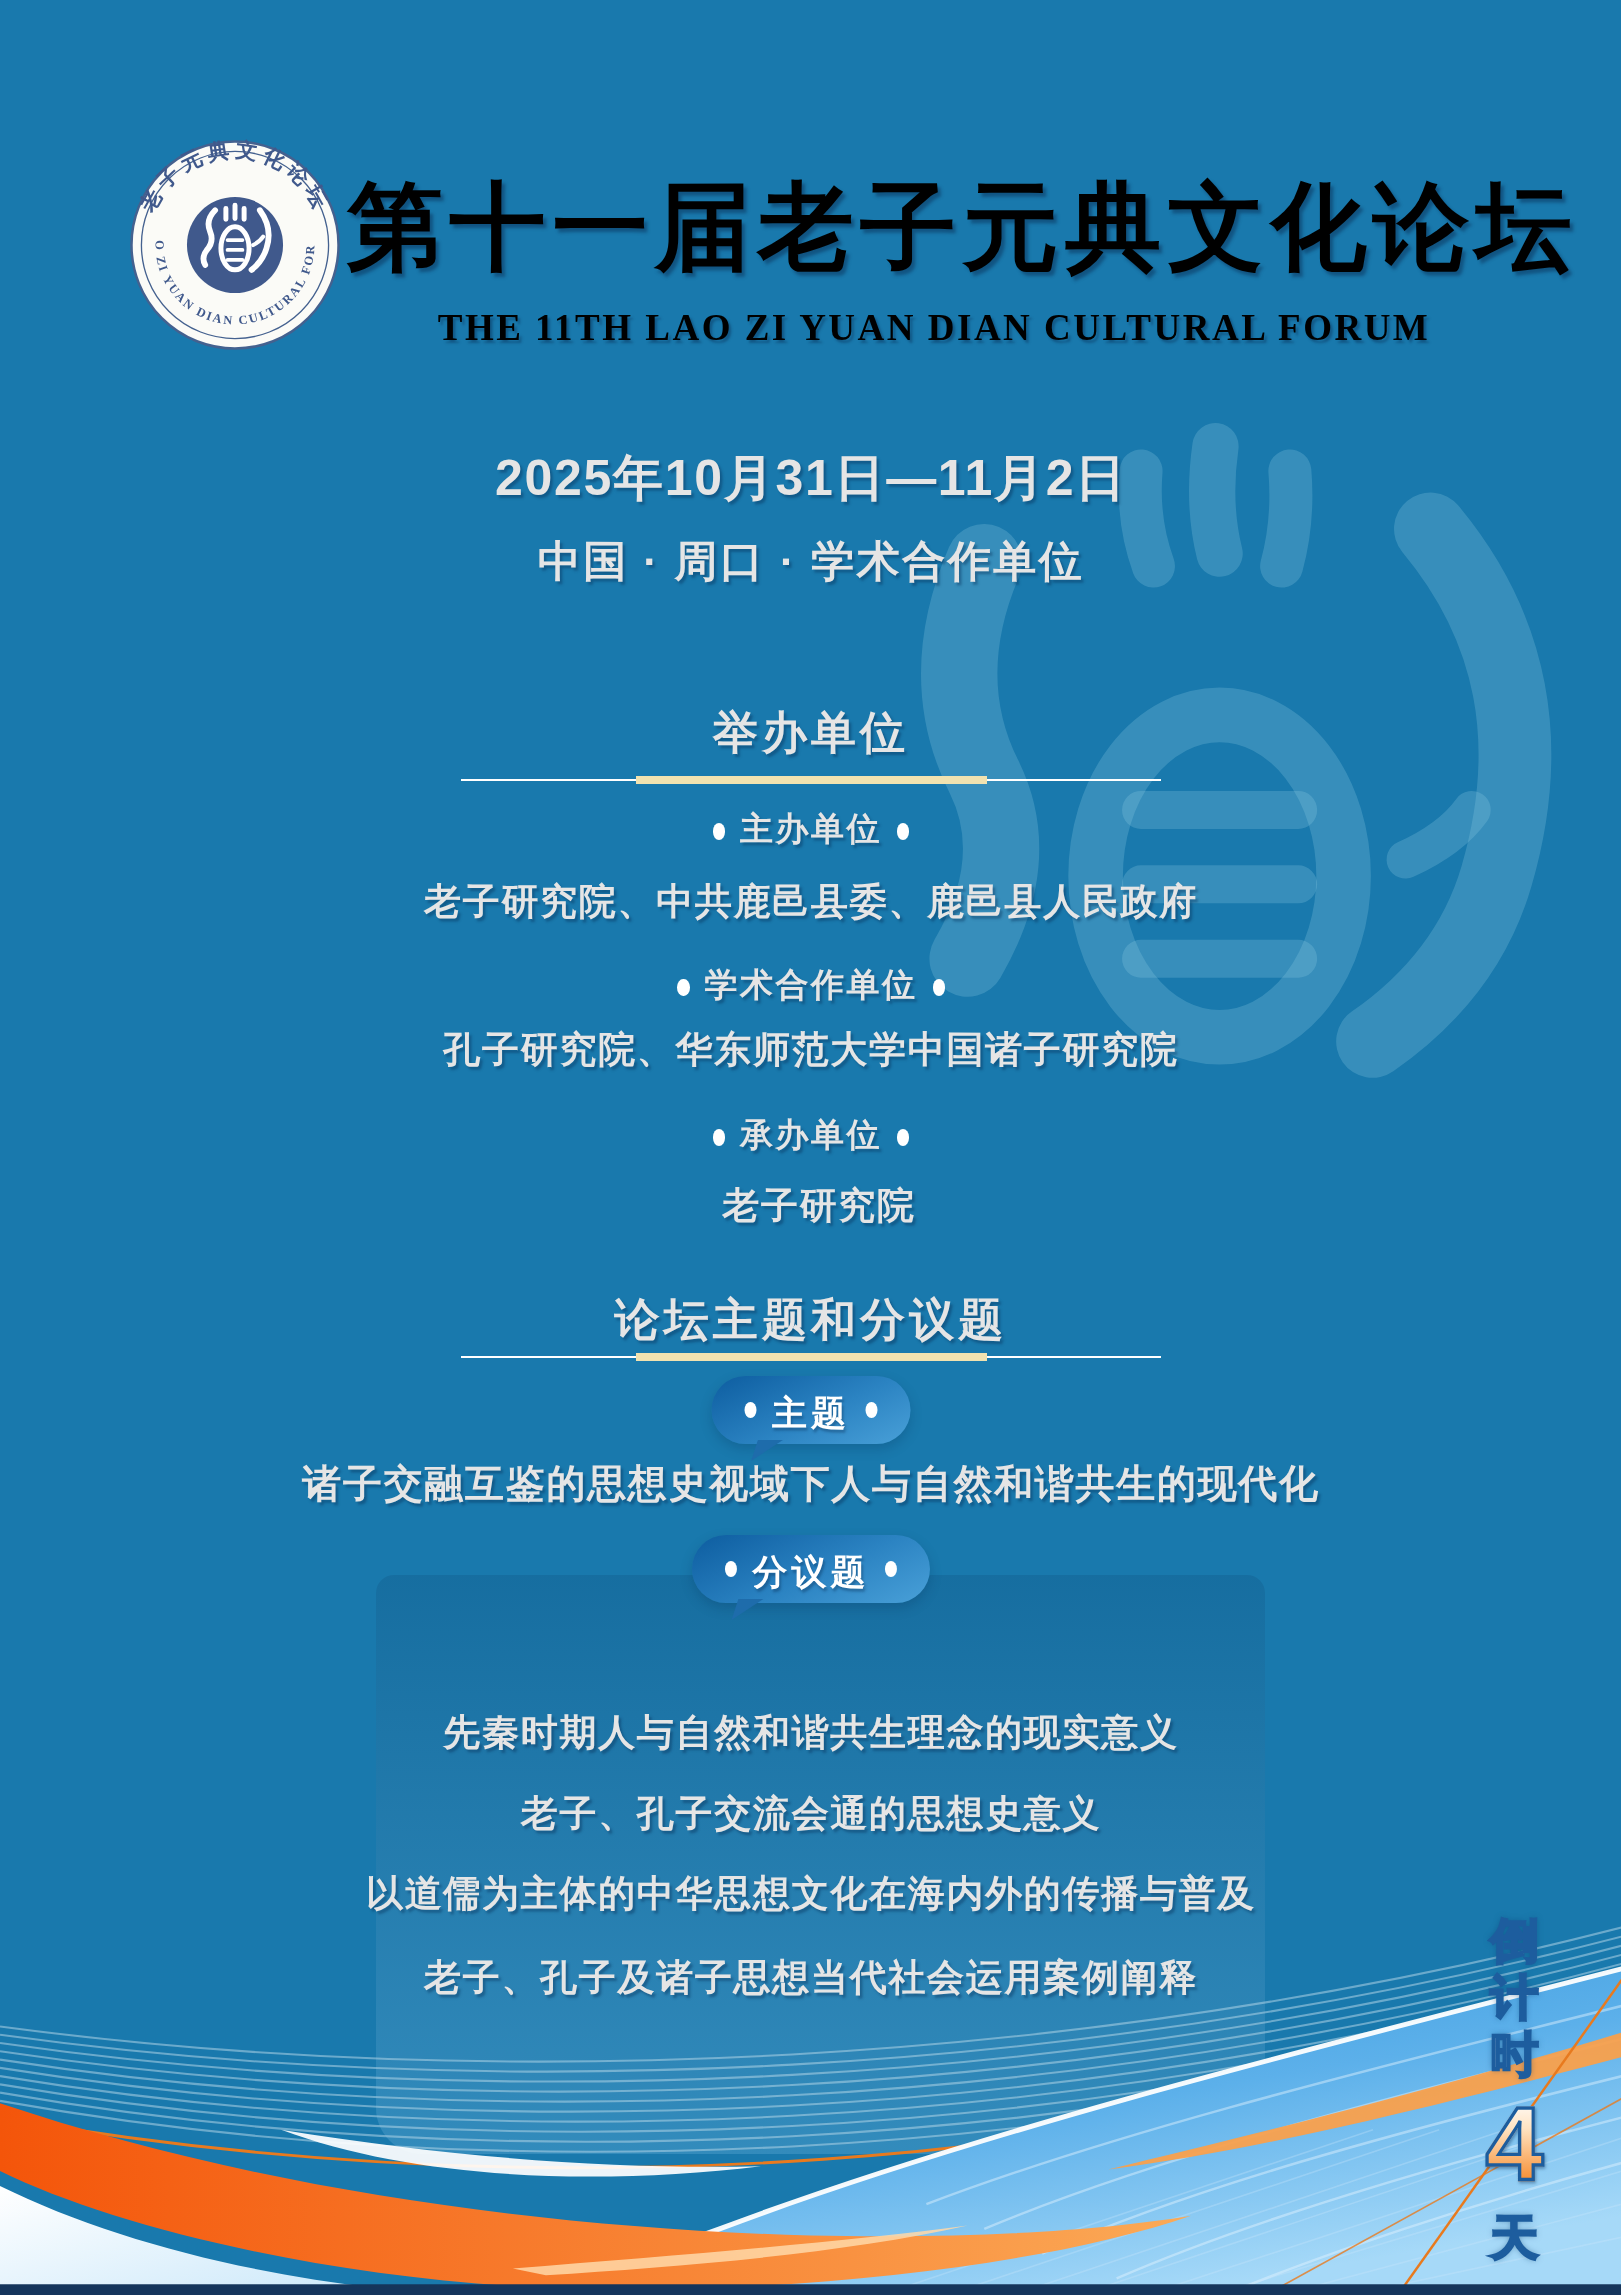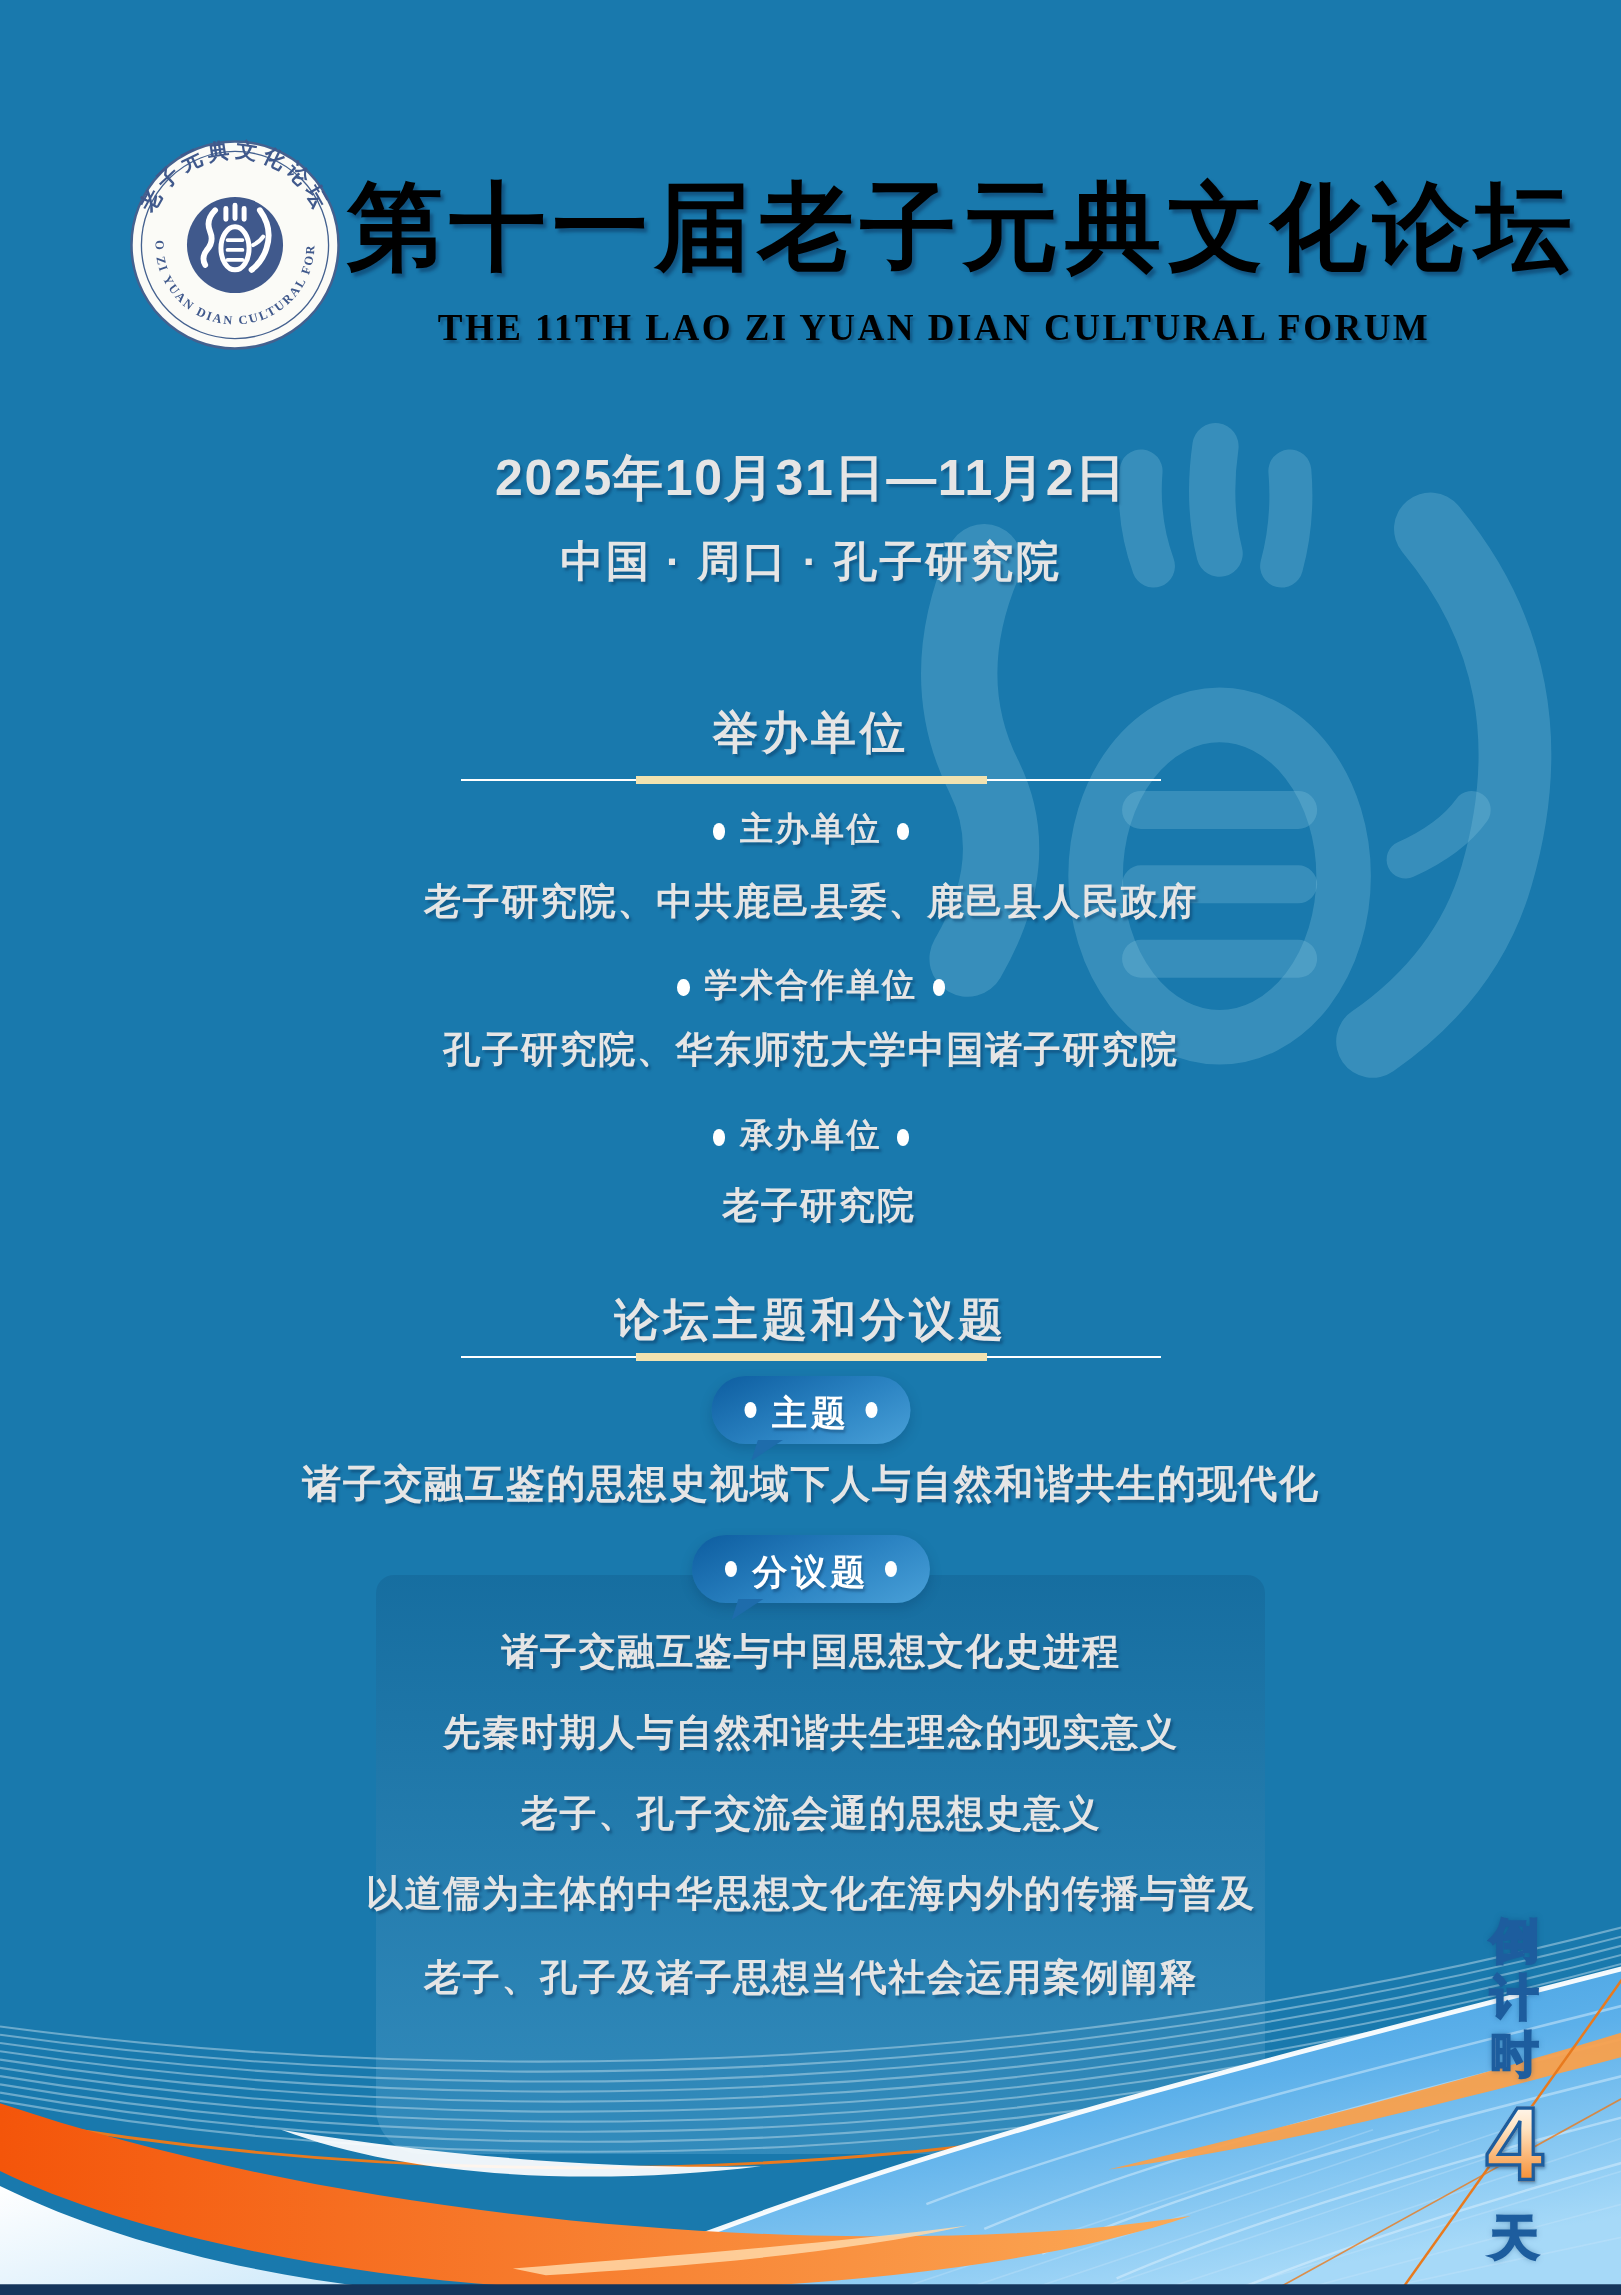--- a/index.html
+++ b/index.html
@@ -119,21 +119,21 @@
       <textPath href="#arcBot" startOffset="50%" text-anchor="middle">LAO ZI YUAN DIAN CULTURAL FORUM</textPath>
     </text>
   </svg>
 
   <div class="title-wrap">
     <div class="title-cn">第十一届老子元典文化论坛</div>
     <div class="title-en">THE 11TH  LAO ZI YUAN DIAN CULTURAL FORUM</div>
   </div>
 
   <div class="row row-date shadowed">2025年10月31日—11月2日</div>
-  <div class="row row-loc shadowed">中国 · 周口 · 孔子研究院</div>
+  <div class="row row-loc shadowed">中国 · 周口 · 学术合作单位</div>
 
   <div class="row row-org-title section-title shadowed">举办单位</div>
   <div class="rule rule1"></div>
 
   <div class="row row-g1l org-label shadowed"><span class="dot"></span><span>主办单位</span><span class="dot"></span></div>
   <div class="row row-g1v org-value shadowed">老子研究院、中共鹿邑县委、鹿邑县人民政府</div>
 
   <div class="row row-g2l org-label shadowed"><span class="dot"></span><span>学术合作单位</span><span class="dot"></span></div>
   <div class="row row-g2v org-value shadowed">孔子研究院、华东师范大学中国诸子研究院</div>
 
@@ -151,21 +151,20 @@
   <div class="row row-theme shadowed">诸子交融互鉴的思想史视域下人与自然和谐共生的现代化</div>
 
   <div class="panel"></div>
 
   <div class="bubble bubble-subtopics">
     <span class="dot"></span>
     <span class="bubble-label">分议题</span>
     <span class="dot"></span>
   </div>
 
-  <div class="row row-st0 subtopic shadowed">诸子交融互鉴与中国思想文化史进程</div>
   <div class="row row-st1 subtopic shadowed">先秦时期人与自然和谐共生理念的现实意义</div>
   <div class="row row-st2 subtopic shadowed">老子、孔子交流会通的思想史意义</div>
   <div class="row row-st3 subtopic shadowed">以道儒为主体的中华思想文化在海内外的传播与普及</div>
   <div class="row row-st4 subtopic shadowed">老子、孔子及诸子思想当代社会运用案例阐释</div>
 
   <svg class="waves" viewBox="0 0 1961 500" preserveAspectRatio="none">
     <defs>
       <linearGradient id="gradBig" x1="0" y1="0" x2="0.6" y2="1">
         <stop offset="0" stop-color="#2d92d8"></stop>
           <stop offset="0.55" stop-color="#5cb0ea"></stop>

